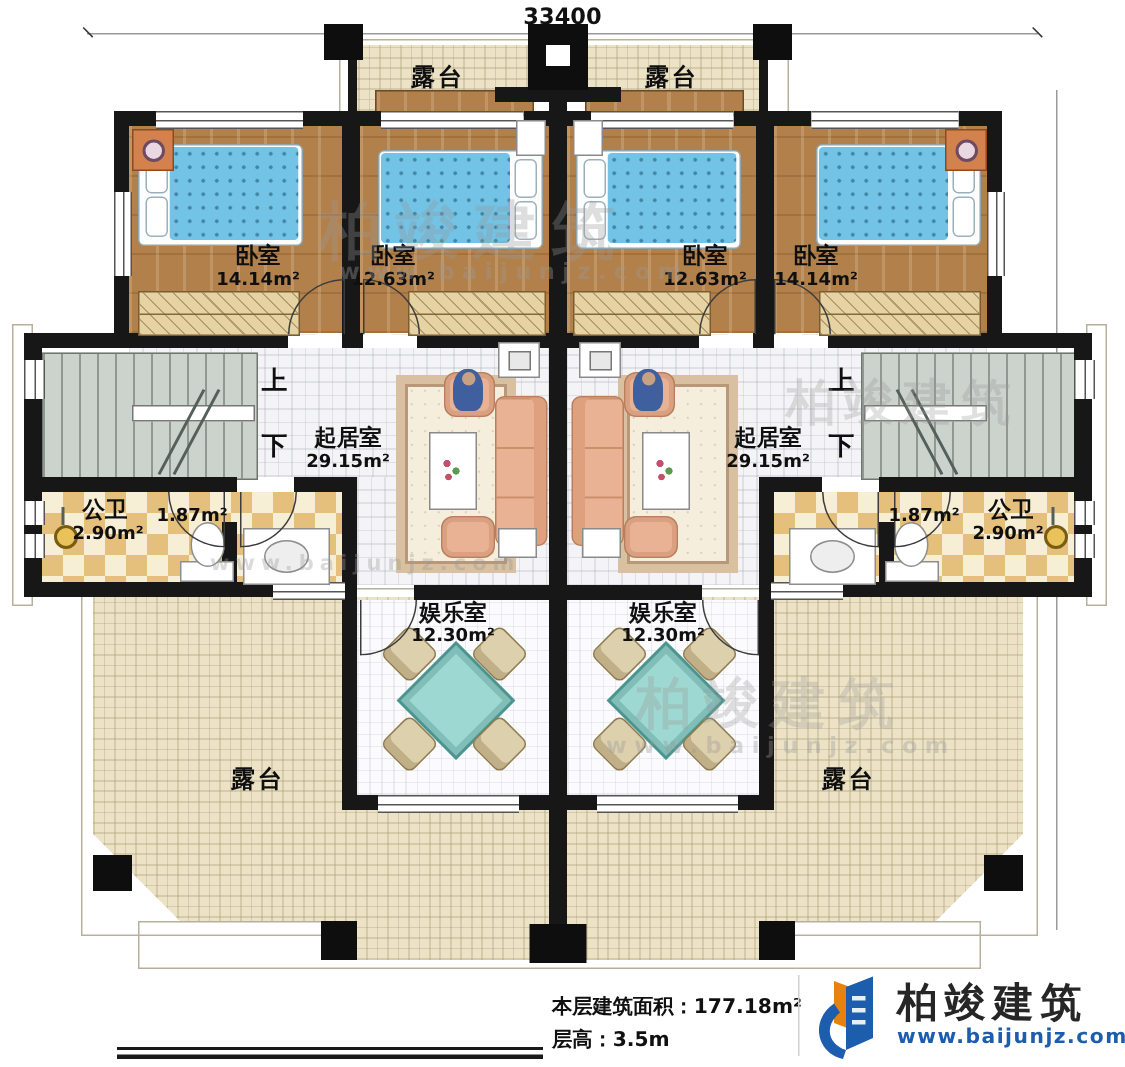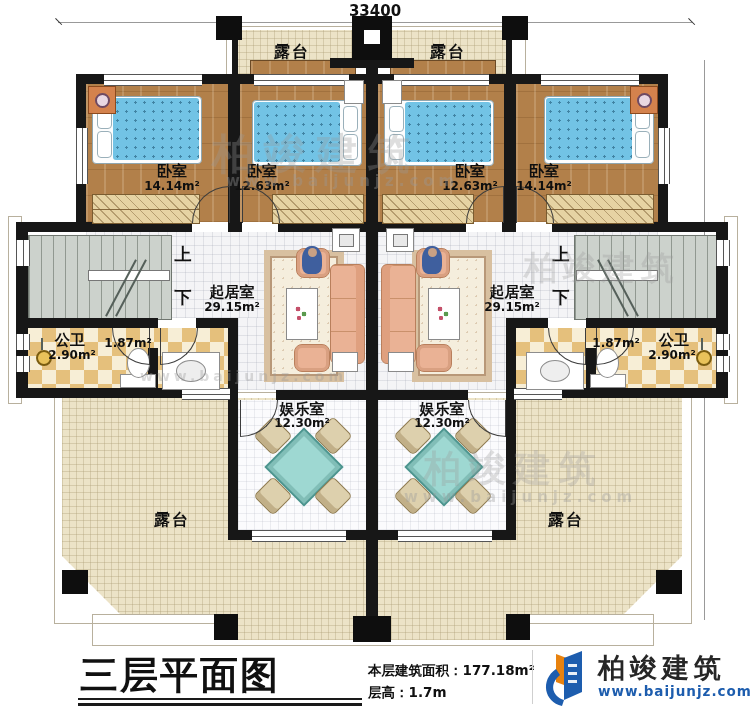--- a/index.html
+++ b/index.html
@@ -331,25 +331,24 @@
   <div class="lbl ud" style="left:561px;top:254px;">上</div>
   <div class="lbl ud" style="left:561px;top:297px;">下</div>
 
   <div class="wm" style="left:212px;top:126px;font-size:42px;letter-spacing:10px;opacity:.32;">柏竣建筑</div>
   <div class="wm" style="left:226px;top:172px;font-size:15px;letter-spacing:5px;opacity:.38;">www.baijunjz.com</div>
   <div class="wm" style="left:524px;top:246px;font-size:33px;letter-spacing:6px;opacity:.30;">柏竣建筑</div>
   <div class="wm" style="left:140px;top:368px;font-size:14px;letter-spacing:4px;opacity:.35;">www.baijunjz.com</div>
   <div class="wm" style="left:424px;top:444px;font-size:37px;letter-spacing:8px;opacity:.30;">柏竣建筑</div>
   <div class="wm" style="left:404px;top:488px;font-size:15px;letter-spacing:5px;opacity:.36;">www.baijunjz.com</div>
 
-  <div class="tb-title" style="left:80px;top:650px;">三层平面图</div>
   <div class="abs" style="left:78px;top:698px;width:284px;height:2px;background:#1a1a1a;"></div>
   <div class="abs" style="left:78px;top:703px;width:284px;height:3px;background:#1a1a1a;"></div>
   <div class="tb-note" style="left:368px;top:662px;">本层建筑面积：177.18m²</div>
-  <div class="tb-note" style="left:368px;top:684px;">层高：1.7m</div>
+  <div class="tb-note" style="left:368px;top:684px;">层高：3.5m</div>
   <div class="abs" style="left:532px;top:650px;width:1px;height:54px;background:#cfcfcf;"></div>
   <svg class="abs" style="left:536px;top:646px;" width="58" height="62" viewBox="0 0 58 62">
     <path d="M20 8 L36 14 L36 42 L20 36 Z" fill="#e8820e"></path>
     <path d="M28 12 L46 5 L46 46 L28 54 Z" fill="#1d5dae"></path>
     <rect x="32" y="18" width="9" height="3" fill="#fff" opacity="0.9"></rect>
     <rect x="32" y="26" width="9" height="3" fill="#fff" opacity="0.9"></rect>
     <rect x="32" y="34" width="9" height="3" fill="#fff" opacity="0.9"></rect>
     <path d="M26 60 C8 56 4 34 20 23 L24 29 C13 38 16 50 28 54 Z" fill="#1d5dae"></path>
   </svg>
   <div class="tb-brand" style="left:598px;top:650px;">柏竣建筑</div>

